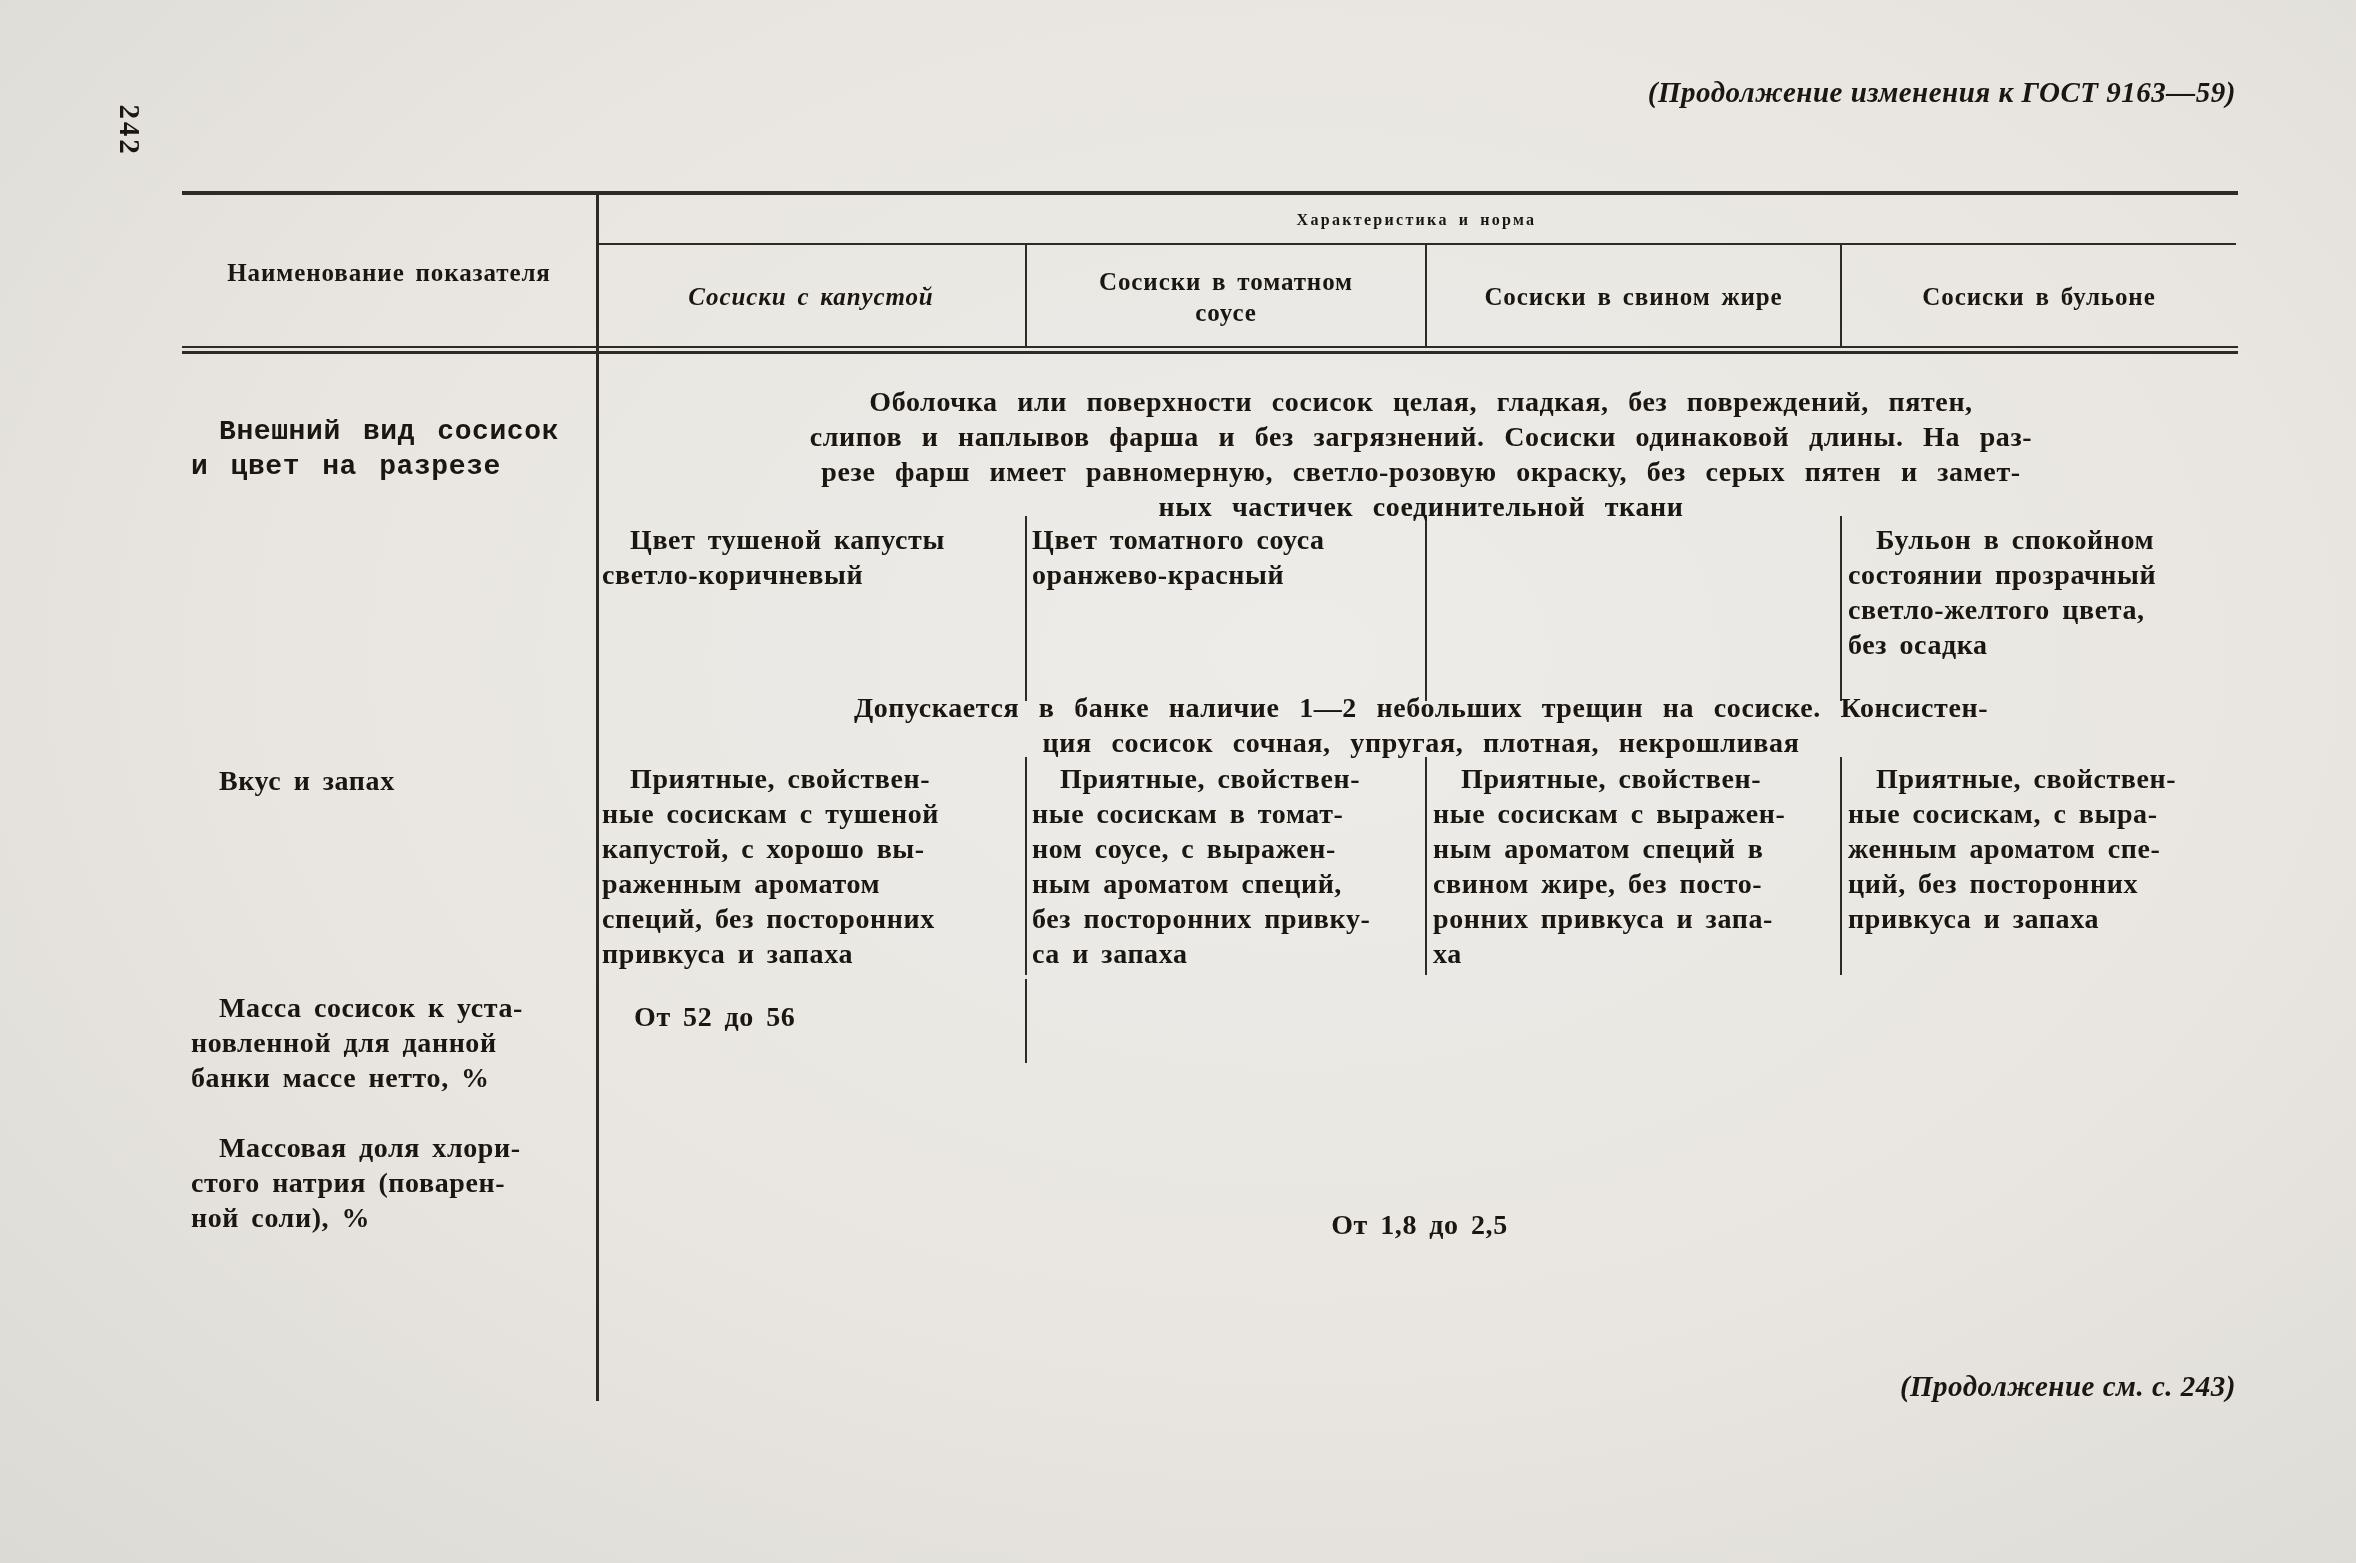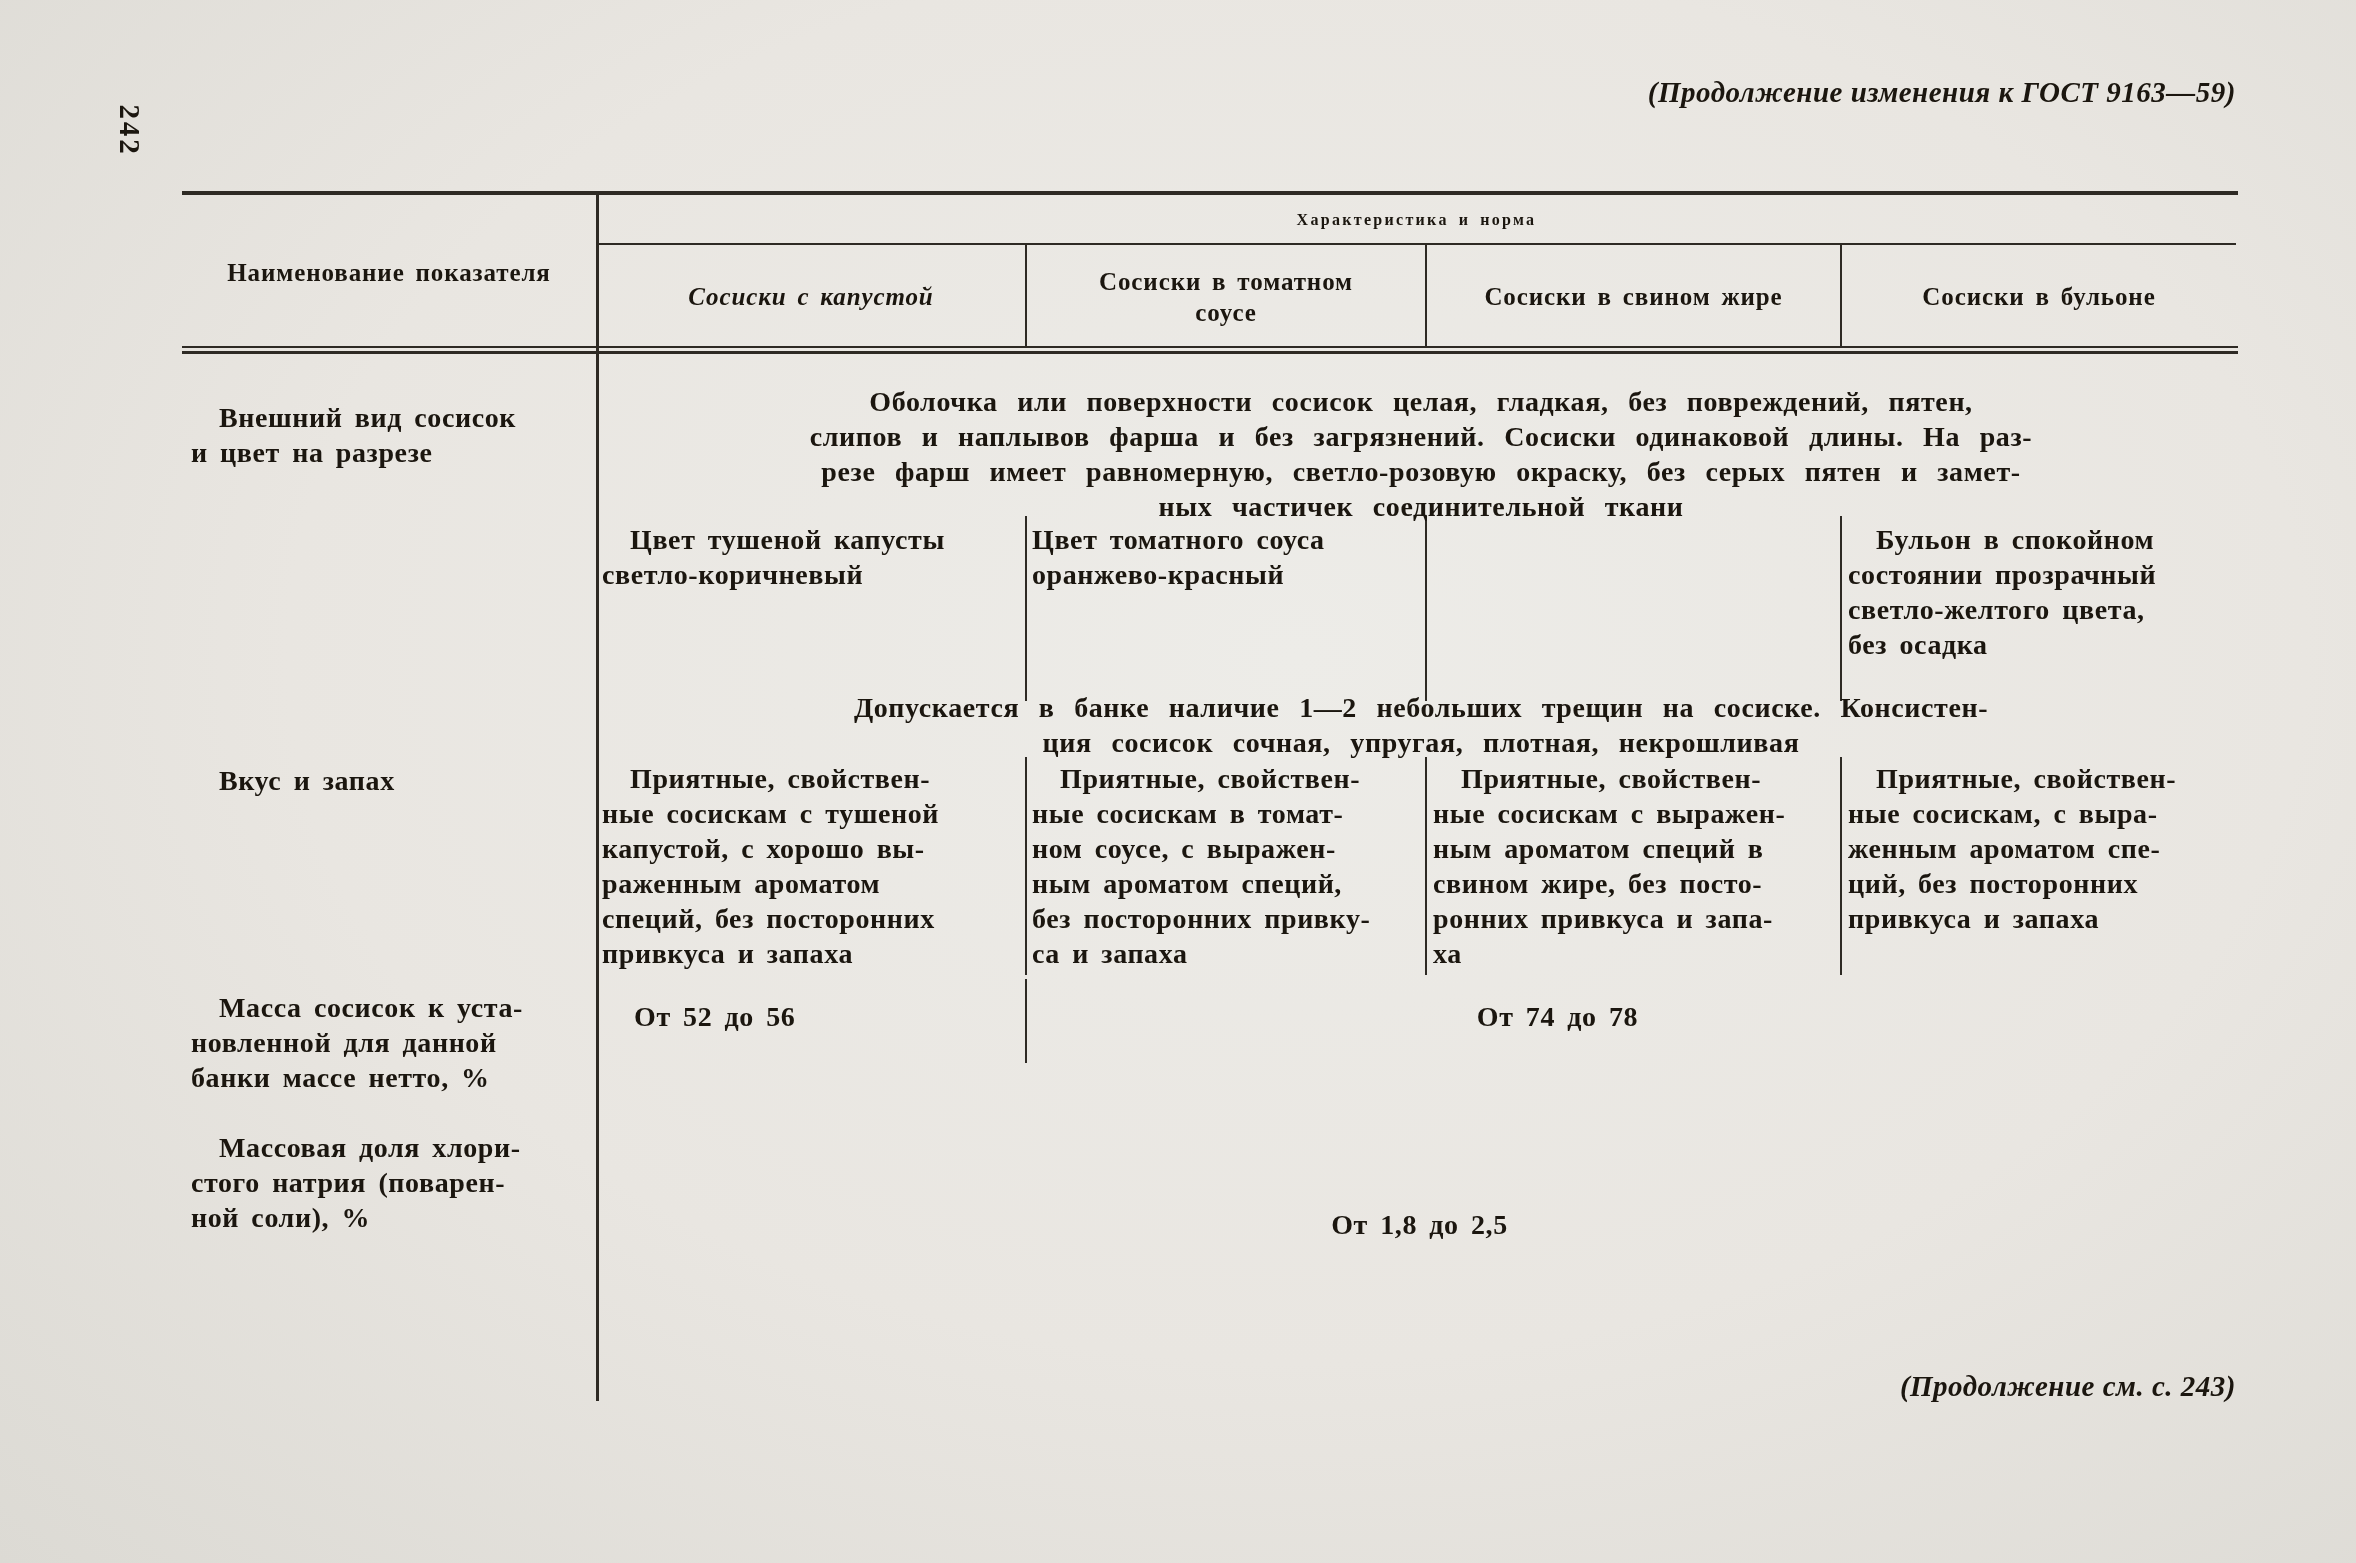--- a/index.html
+++ b/index.html
@@ -88,21 +88,21 @@
 
   <div class="txt hdr" style="left:184px; top:257px; width:410px;">Наименование показателя</div>
   <div class="txt hdr group-hdr" style="left:601px; top:204px; width:1631px;">Характеристика и норма</div>
 
   <div class="txt hdr" style="left:604px; top:281px; width:414px;font-style:italic;">Сосиски с капустой</div>
   <div class="txt hdr" style="left:1032px; top:266px; width:388px;">Сосиски в томатном
 соусе</div>
   <div class="txt hdr" style="left:1433px; top:281px; width:401px;">Сосиски в свином жире</div>
   <div class="txt hdr" style="left:1848px; top:281px; width:382px;">Сосиски в бульоне</div>
 
-  <div class="txt body-txt indent" style="left:191px; top:400px; width:401px;">Внешний вид сосисок
+  <div class="txt body-txt indent" style="left:191px; top:414px; width:401px;font-family:Liberation Mono, monospace;">Внешний вид сосисок
 и цвет на разрезе</div>
 
   <div class="txt body-txt center wide" style="left:613px; top:384px; width:1616px;">Оболочка или поверхности сосисок целая, гладкая, без повреждений, пятен,
 слипов и наплывов фарша и без загрязнений. Сосиски одинаковой длины. На раз-
 резе фарш имеет равномерную, светло-розовую окраску, без серых пятен и замет-
 ных частичек соединительной ткани</div>
 
   <div class="txt body-txt" style="left:1032px; top:522px; width:388px;">Цвет томатного соуса
 оранжево-красный</div>
   <div class="txt body-txt indent" style="left:602px; top:522px; width:418px;">Цвет тушеной капусты
@@ -138,21 +138,20 @@
   <div class="txt body-txt indent" style="left:1848px; top:761px; width:384px;">Приятные, свойствен-
 ные сосискам, с выра-
 женным ароматом спе-
 ций, без посторонних
 привкуса и запаха</div>
 
   <div class="txt body-txt indent" style="left:191px; top:990px; width:401px;">Масса сосисок к уста-
 новленной для данной
 банки массе нетто, %</div>
   <div class="txt body-txt" style="left:634px; top:999px; width:373px;">От 52 до 56</div>
-  <div class="txt body-txt center" style="left:970px; top:999px; width:1175px;">От 74 до 78</div>
 
   <div class="txt body-txt indent" style="left:191px; top:1130px; width:401px;">Массовая доля хлори-
 стого натрия (поварен-
 ной соли), %</div>
   <div class="txt body-txt center" style="left:601px; top:1195px; width:1637px;margin-top:12px;">От 1,8 до 2,5</div>
 
 </div>
 
 
 </body></html>

